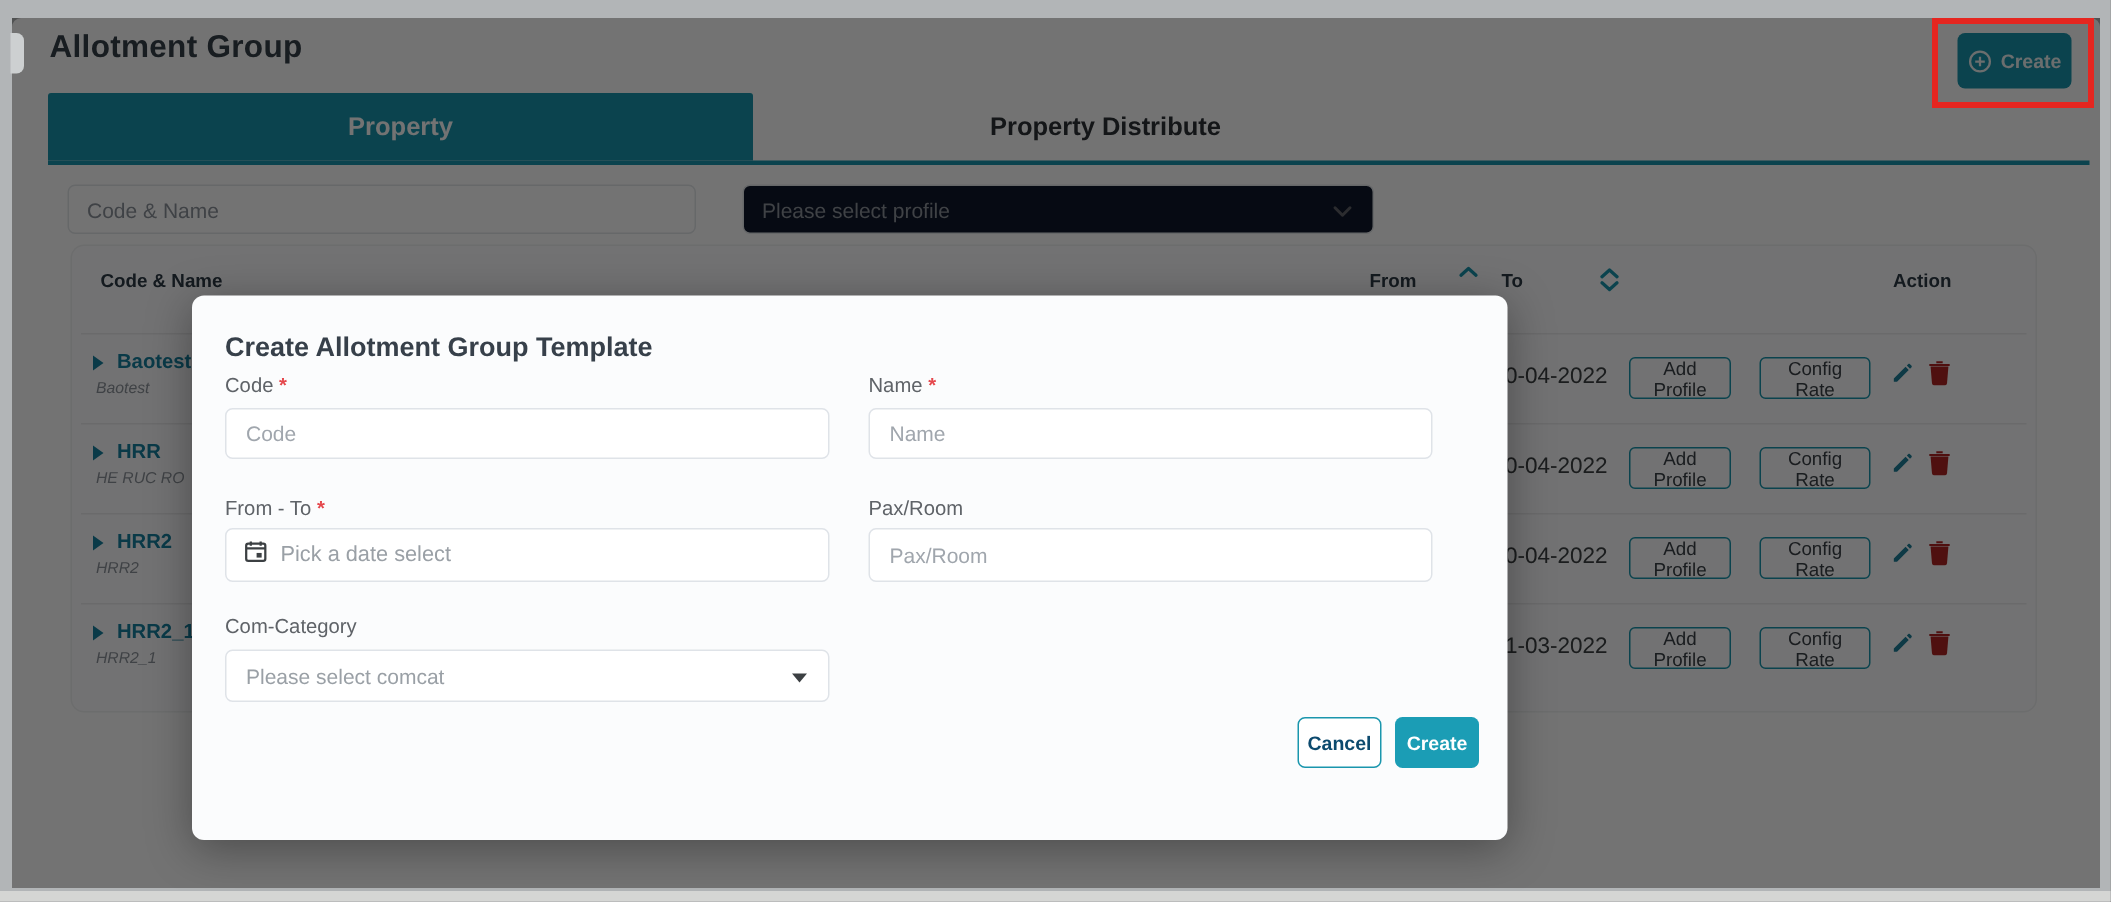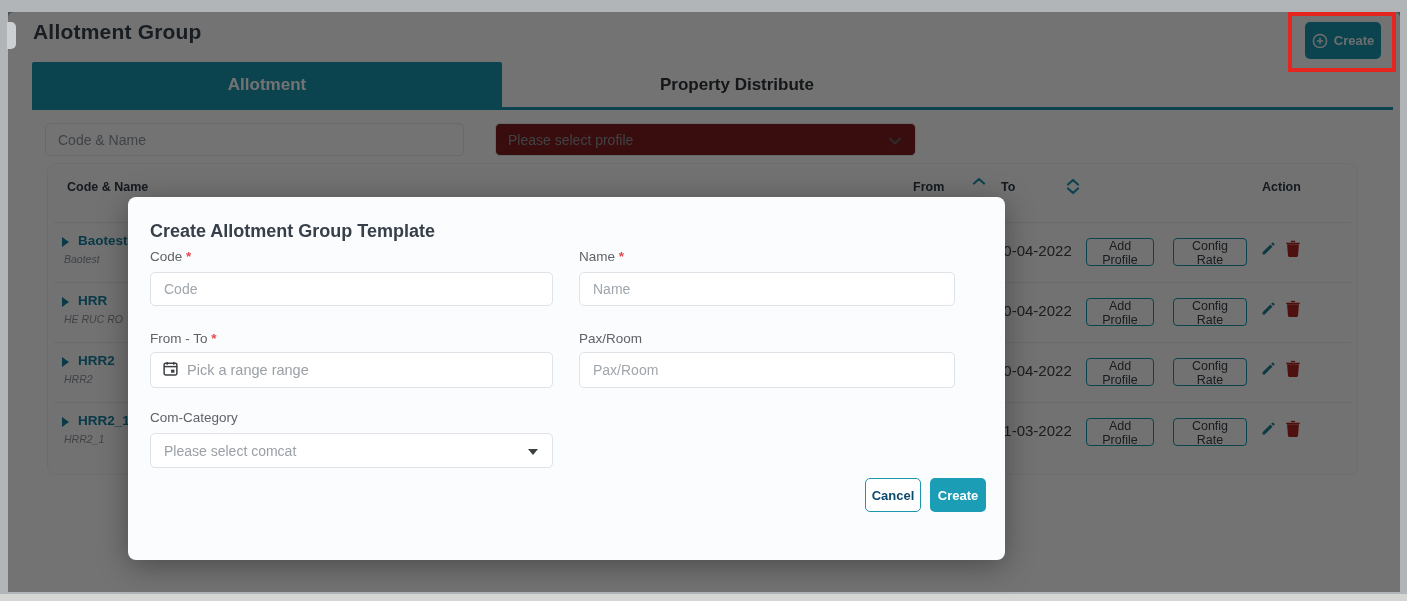--- a/index.html
+++ b/index.html
@@ -33,21 +33,21 @@
   .tab.active { background:#1a96ad; color:#ffffff; border-radius:2px 2px 0 0; }
   .tab.inactive { background:transparent; color:#2d3136; }
 
   
   .filters { position:absolute; left:0; top:111px; width:1392px; }
   .filter-input { position:absolute; left:37px; top:0; width:419px; height:33px;
     border:1px solid #e3e6e9; border-radius:5px; background:#fff; padding:0 12px;
     font-size:14px; color:#3c4043; font-family:"Liberation Sans",sans-serif; }
   .filter-input::placeholder { color:#8d939b; }
   .filter-select { position:absolute; left:487px; top:0; width:421px; height:33px;
-    border:1px solid #e3e6e9; border-radius:5px; background:#7f1d1d;
+    border:1px solid #e3e6e9; border-radius:5px; background:#0f172a;
     display:flex; align-items:center; padding:0 12px; cursor:pointer; }
   .filter-select .ph { font-size:14px; color:#8d939b; }
   .filter-select .chev { position:absolute; right:12px; top:9px; }
 
   
   .table-card { position:absolute; left:40px; top:152px; width:1309px; height:310px;
     background:#fdfdfe; border-radius:8px; box-shadow:0 0 0 1px #f0f1f2; }
   .thead { position:relative; height:58px; font-size:12.5px; font-weight:bold; color:#2d3a46; }
   .thead .th { position:absolute; top:16px; }
   .th-code { left:19px; }
@@ -132,21 +132,21 @@
       <svg width="16" height="16" viewBox="0 0 16 16">
           <circle cx="8" cy="8" r="6.6" fill="none" stroke="#eef3f4" stroke-width="1.5"></circle>
           <path d="M8 4.8v6.4M4.8 8h6.4" stroke="#eef3f4" stroke-width="1.5"></path>
         </svg>
     </span>
     <span>Create</span>
   </button>
 
   <div class="tabbar">
     <div class="tab active">
-      <span>Allotment</span>
+      <span>Property</span>
     </div>
     <div class="tab inactive">
       <span>Property Distribute</span>
     </div>
   </div>
 
   <div class="filters">
     <input class="filter-input" placeholder="Code &amp; Name" style="">
     <div class="filter-select">
       <span class="ph">Please select profile</span>
@@ -298,21 +298,21 @@
   </div>
   <div class="date-wrap">
     <span>
       <svg width="15" height="15" viewBox="0 0 16 16">
           <rect x="1.2" y="2.5" width="13.6" height="12.3" rx="1.5" fill="none" stroke="#3c4043" stroke-width="1.6"></rect>
           <path d="M1.2 6h13.6" stroke="#3c4043" stroke-width="1.6"></path>
           <path d="M4.5 1v3M11.5 1v3" stroke="#3c4043" stroke-width="1.6"></path>
           <rect x="8.6" y="9.2" width="3.6" height="3.3" fill="#3c4043"></rect>
         </svg>
     </span>
-    <span class="ph">Pick a range range</span>
+    <span class="ph">Pick a date select</span>
   </div>
 
   <div class="m-label l-pax">Pax/Room</div>
   <input class="m-input i-pax" placeholder="Pax/Room" style="">
 
   <div class="m-label l-comcat">Com-Category</div>
   <div class="comcat">
     <span class="ph">Please select comcat</span>
     <span class="caret"></span>
   </div>

